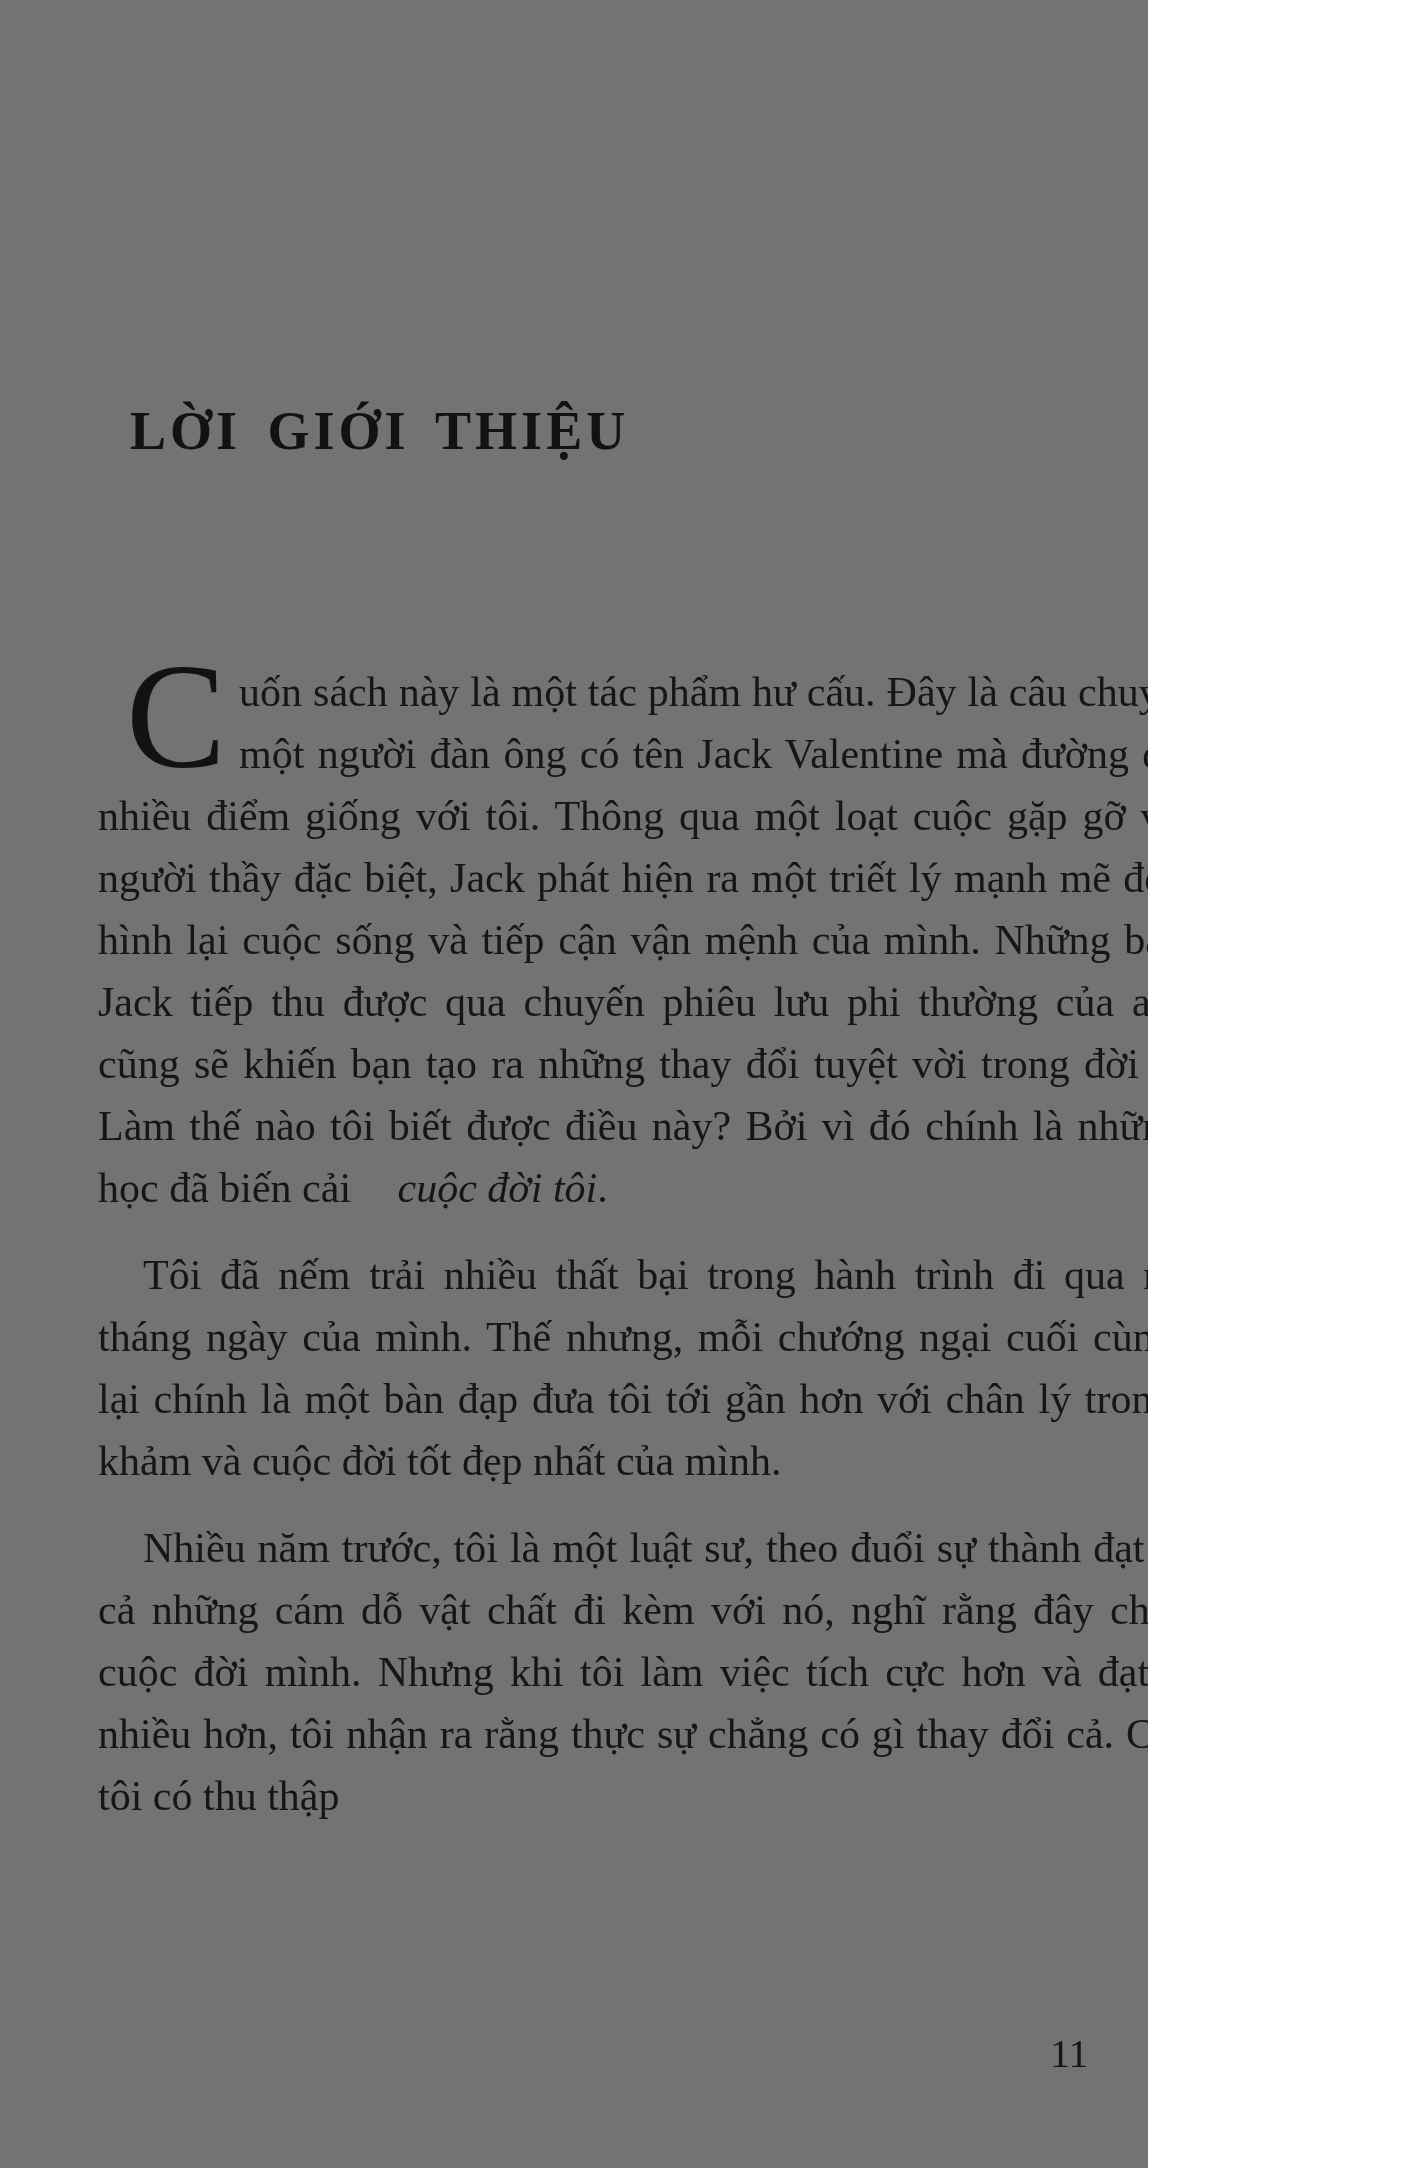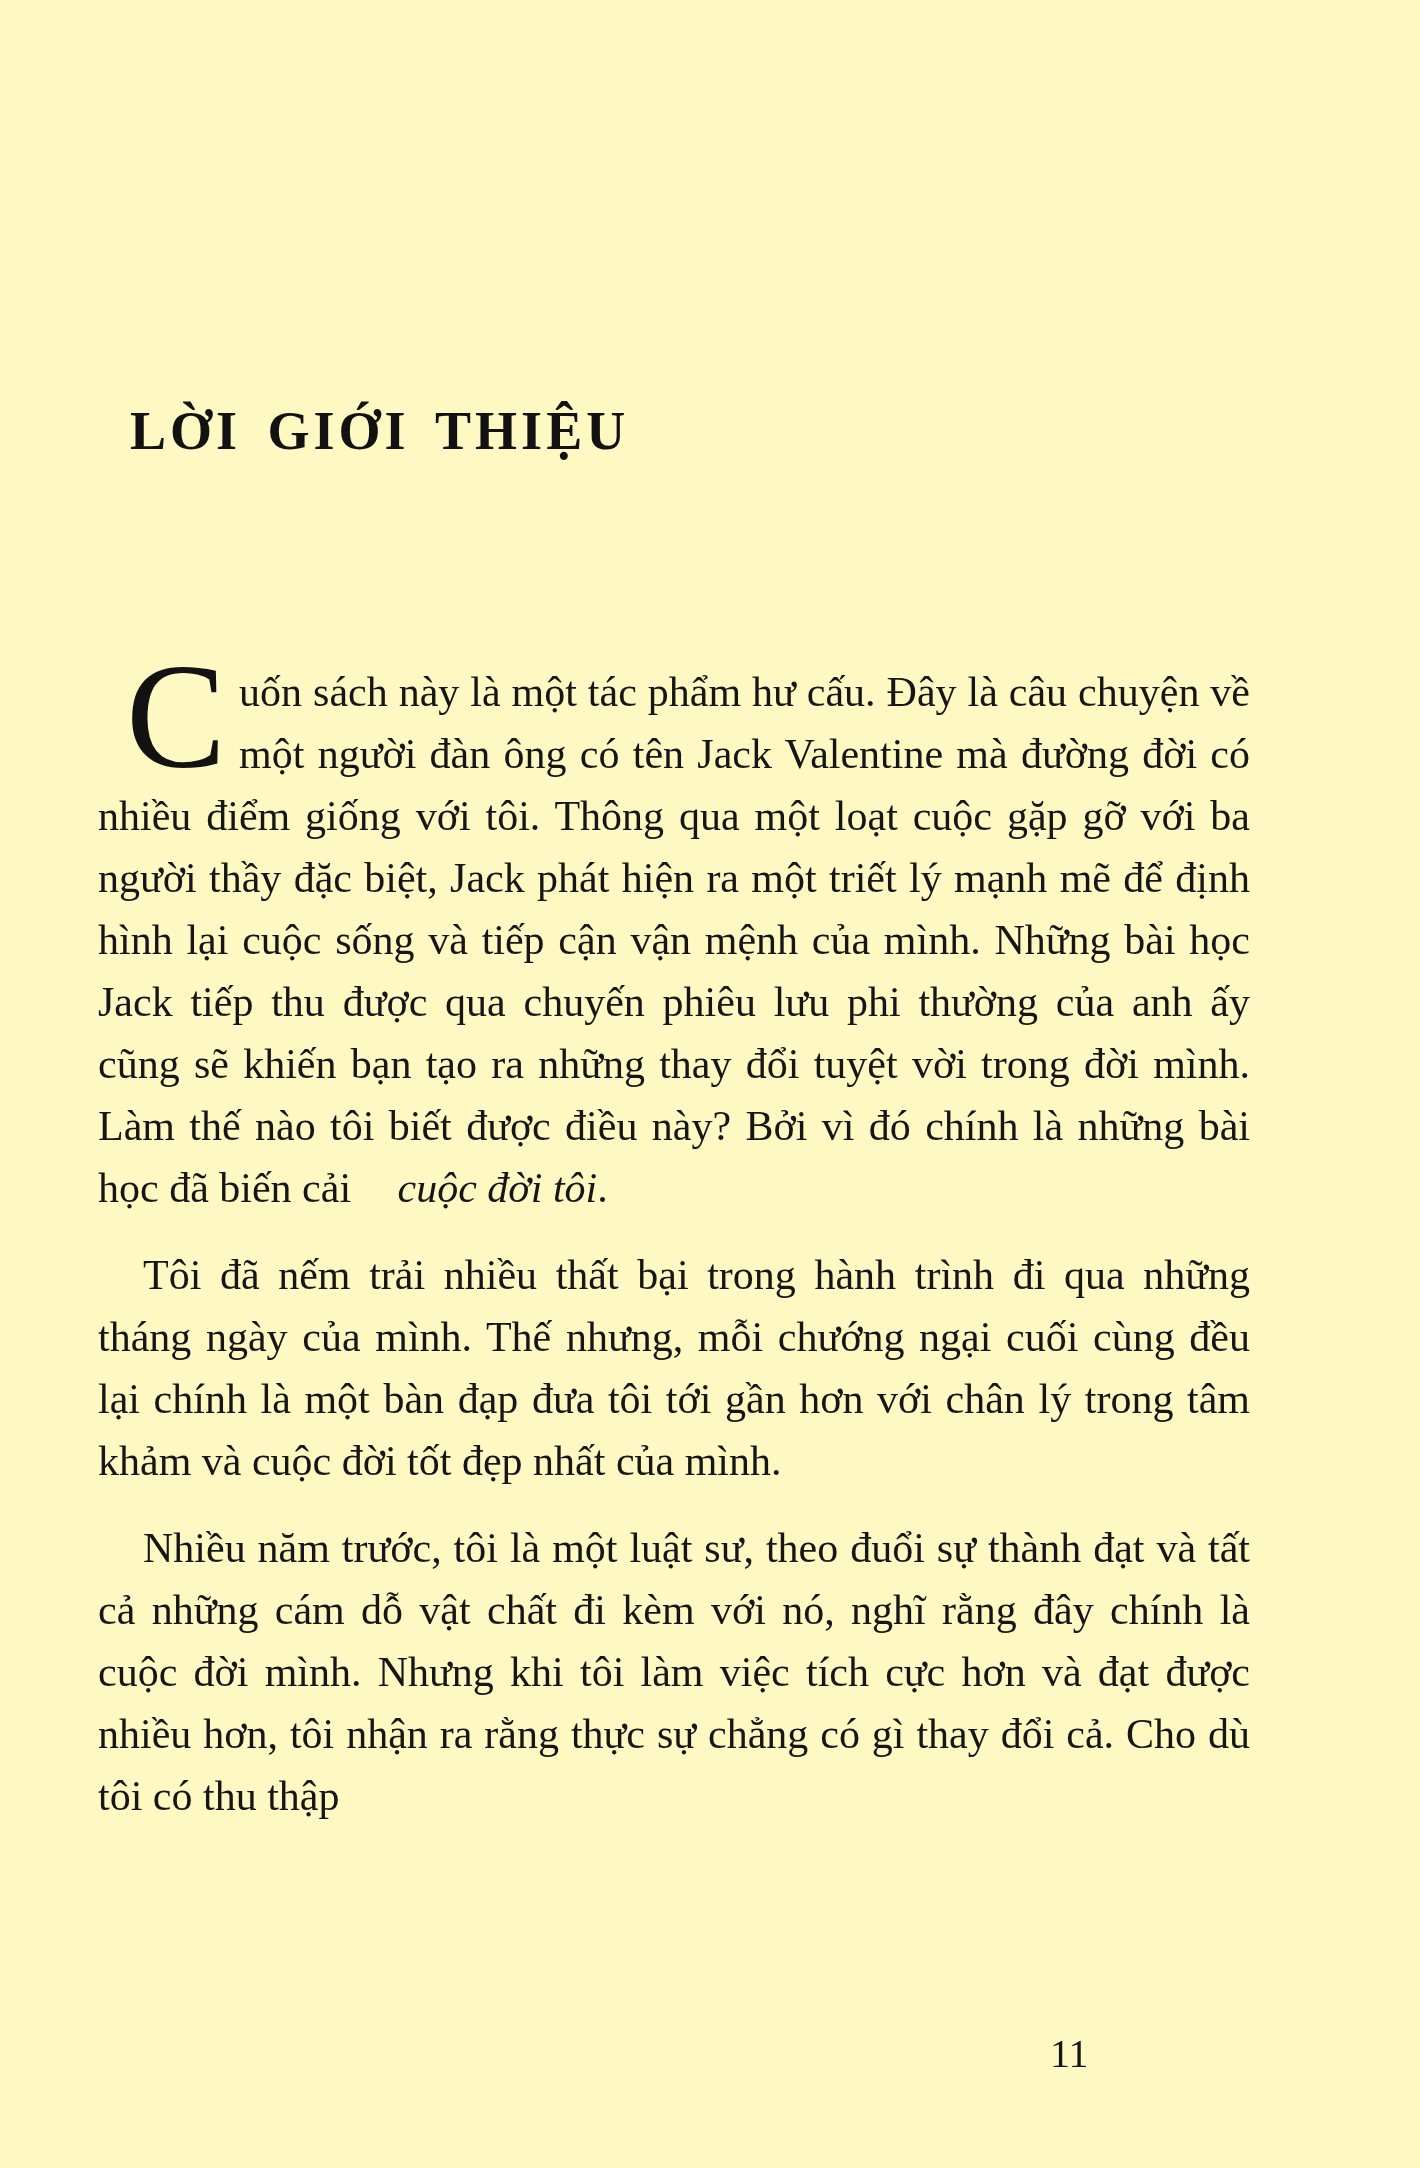--- a/index.html
+++ b/index.html
@@ -2,23 +2,23 @@
 <html lang="vi"><head>
 <meta charset="utf-8">
 <style>
   html, body {
     margin: 0;
     padding: 0;
     background: #ffffff;
   }
   .page {
     position: relative;
-    width: 1420px;
+    width: 1148px;
     height: 2168px;
-    background: #fef9c3;
+    background: #737373;
     color: #141414;
     font-family: "Liberation Serif", serif;
     overflow: hidden;
   }
   .title {
     position: absolute;
     left: 130px;
     top: 400px;
     margin: 0;
     font-size: 54px;

